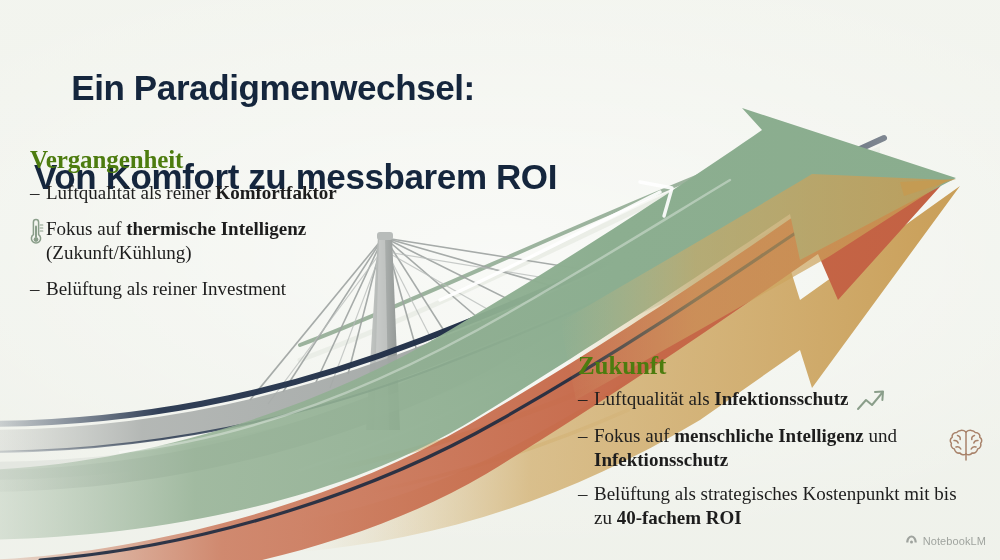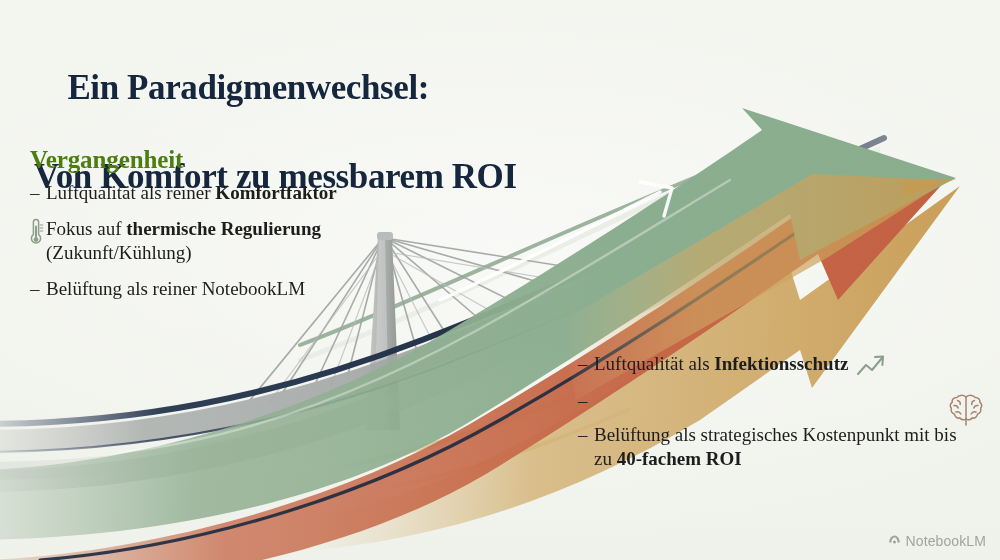--- a/index.html
+++ b/index.html
@@ -32,21 +32,21 @@
     width: 1000px;
     height: 560px;
     z-index: 1;
   }
   
   .title {
     position: absolute;
     left: 34px;
     top: 22px;
     z-index: 5;
-    font-family: Liberation Serif, serif;
+    font-family: Liberation Sans, sans-serif;
     font-weight: bold;
     font-size: 35px;
     line-height: 1.27;
     letter-spacing: -0.4px;
     color: #15263d;
     white-space: pre;
   }
   .title .l2 { display: block; }
 
   .col {
@@ -115,21 +115,21 @@
     right: 14px;
     bottom: 10px;
     z-index: 6;
     display: flex;
     align-items: center;
     gap: 5px;
     opacity: 0.55;
   }
   .watermark .wm-text {
     font-family: "Liberation Sans", "DejaVu Sans", sans-serif;
-    font-size: 14px;
+    font-size: 11px;
     letter-spacing: 0.1px;
     color: #5e6460;
   }
 </style>
 </head>
 <body>
 
 <div id="slide">
 
   <svg class="art" viewBox="0 0 1000 560" xmlns="http://www.w3.org/2000/svg">
@@ -291,44 +291,46 @@
             <path d="M7.4,4.2 a2.6,2.6 0 0 1 5.2,0 v12.4 a4.6,4.6 0 1 1 -5.2,0 Z" fill="none" stroke="#8a9e8a" stroke-width="1.5"></path>
             <path d="M10,8.5 v10.4" stroke="#8a9e8a" stroke-width="2" stroke-linecap="round"></path>
             <circle cx="10" cy="21.6" r="2.4" fill="#8a9e8a"></circle>
             <g stroke="#8a9e8a" stroke-width="1.2" stroke-linecap="round">
               <path d="M14.2,7 h2.6"></path>
               <path d="M14.2,10 h2.6"></path>
               <path d="M14.2,13 h2.6"></path>
             </g>
           </svg>
         </span>
-        <span class="btxt"><span>Fokus auf </span><b>thermische Regulierung</b><span> (Zukunft/Kühlung)</span></span>
-      </li>
-
-      <li class="bullet">
-        <span class="dash">–</span>
-        <span class="btxt">Belüftung als reiner NotebookLM</span>
+        <span class="btxt"><span>Fokus auf </span><b>thermische Intelligenz</b><span> (Zukunft/Kühlung)</span></span>
+      </li>
+
+      <li class="bullet">
+        <span class="dash">–</span>
+        <span class="btxt">Belüftung als reiner Investment</span>
       </li>
 
     </ul>
   </div>
 
   <div class="col col-future">
+    <div class="col-head">Zukunft</div>
     <ul class="bullets">
 
       <li class="bullet">
         <span class="dash">–</span>
         <span class="btxt"><span>Luftqualität als </span><b>Infektionsschutz</b><span class="inline-icon"><svg width="34" height="26" viewBox="0 0 34 26" xmlns="http://www.w3.org/2000/svg">
                 <path d="M3,21 L11,12 L17,17 L27,5" fill="none" stroke="#8a9e8a" stroke-width="2" stroke-linecap="round" stroke-linejoin="round"></path>
                 <path d="M20,4 L28,3.4 L27.4,12" fill="none" stroke="#8a9e8a" stroke-width="2" stroke-linecap="round" stroke-linejoin="round"></path>
               </svg></span></span>
       </li>
 
       <li class="bullet has-brain">
         <span class="dash">–</span>
+        <span class="btxt"><span>Fokus auf </span><b>menschliche Intelligenz</b><span> und </span><b>Infektionsschutz</b></span>
         <span class="brain-icon-wrap">
           <svg width="40" height="38" viewBox="0 0 40 38" xmlns="http://www.w3.org/2000/svg">
             <g fill="none" stroke="#a8826a" stroke-width="1.5" stroke-linecap="round" stroke-linejoin="round">
               <path d="M20,6 C17,3.5 12.5,4 10.6,6.6 C7.5,6.6 5.6,9 6.2,11.4 C4,12.6 3.6,15.6 5.4,17.2 C4.4,19.6 5.8,22.4 8.4,23 C8.8,25.8 11.4,27.6 14,27 C15.4,29 18.2,29.4 20,28"></path>
               <path d="M20,6 C23,3.5 27.5,4 29.4,6.6 C32.5,6.6 34.4,9 33.8,11.4 C36,12.6 36.4,15.6 34.6,17.2 C35.6,19.6 34.2,22.4 31.6,23 C31.2,25.8 28.6,27.6 26,27 C24.6,29 21.8,29.4 20,28"></path>
               <path d="M20,6 L20,28"></path>
               <path d="M20,28 L20,34"></path>
               <path d="M11.5,9.5 C13.5,10 14.5,11.5 14.2,13.5"></path>
               <path d="M8,14.5 C10,14.2 11.6,15.2 12.2,17"></path>
               <path d="M10,21 C12,20.4 14,21.2 14.8,23"></path>

